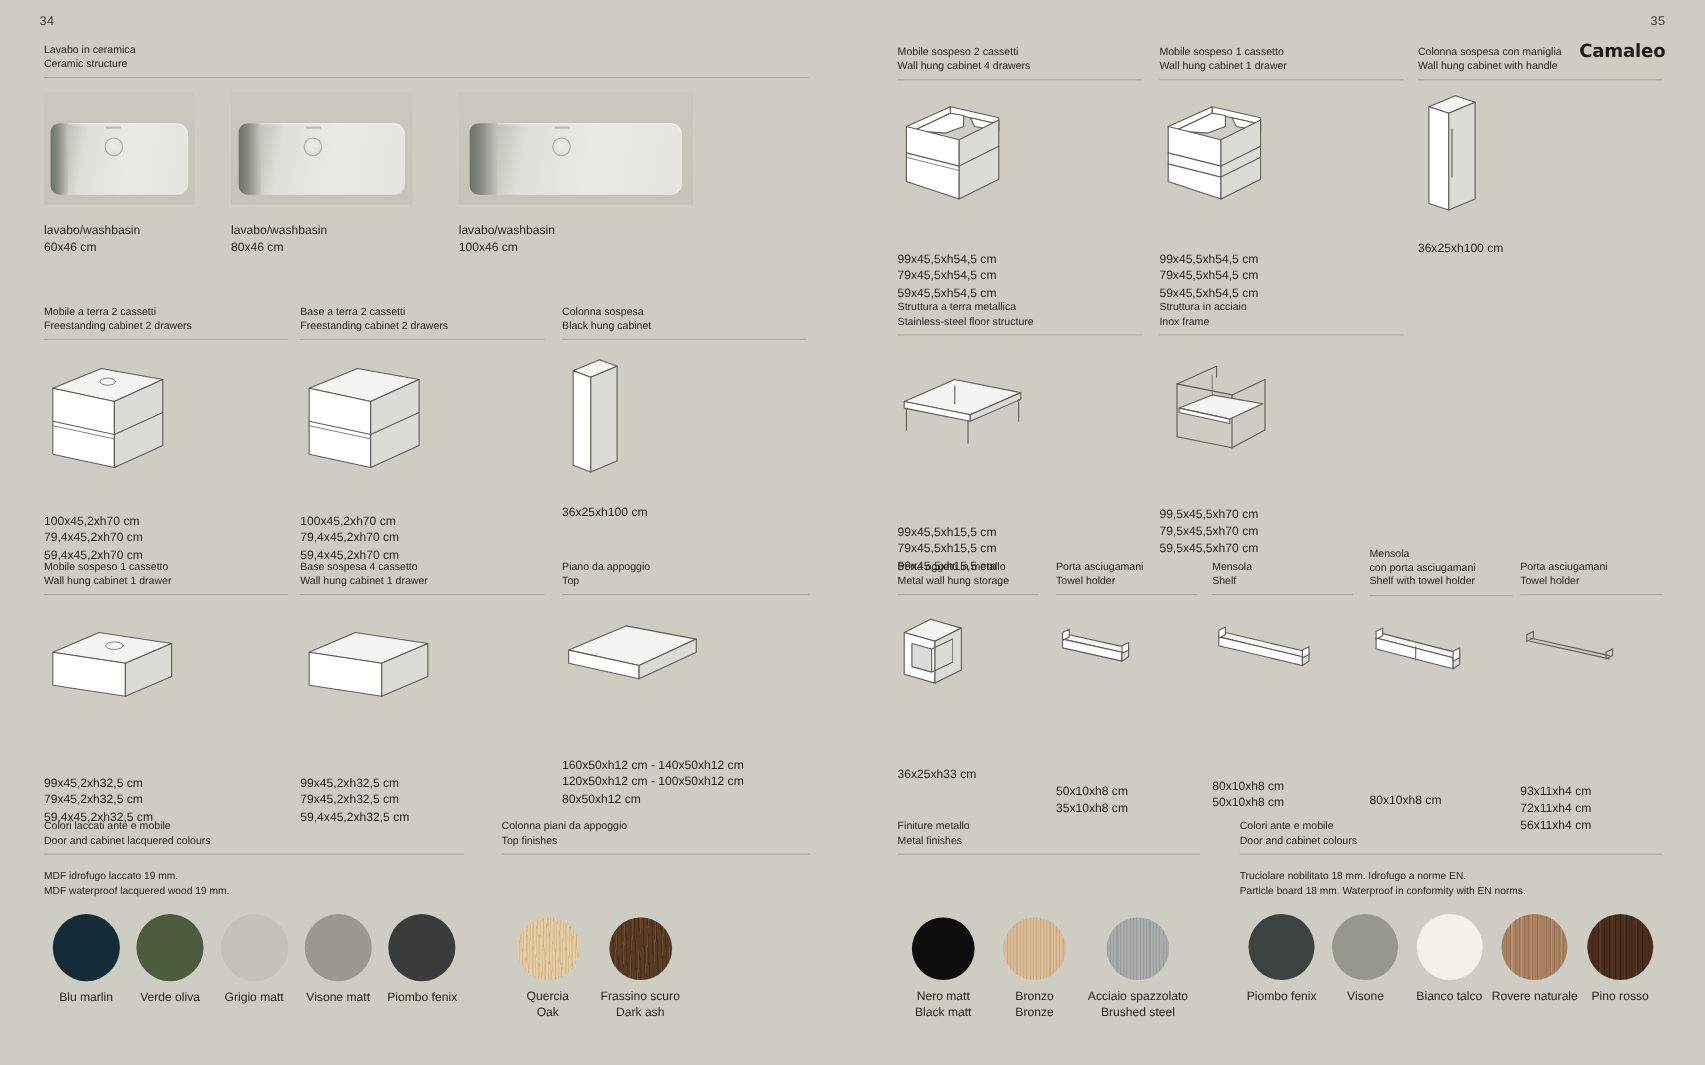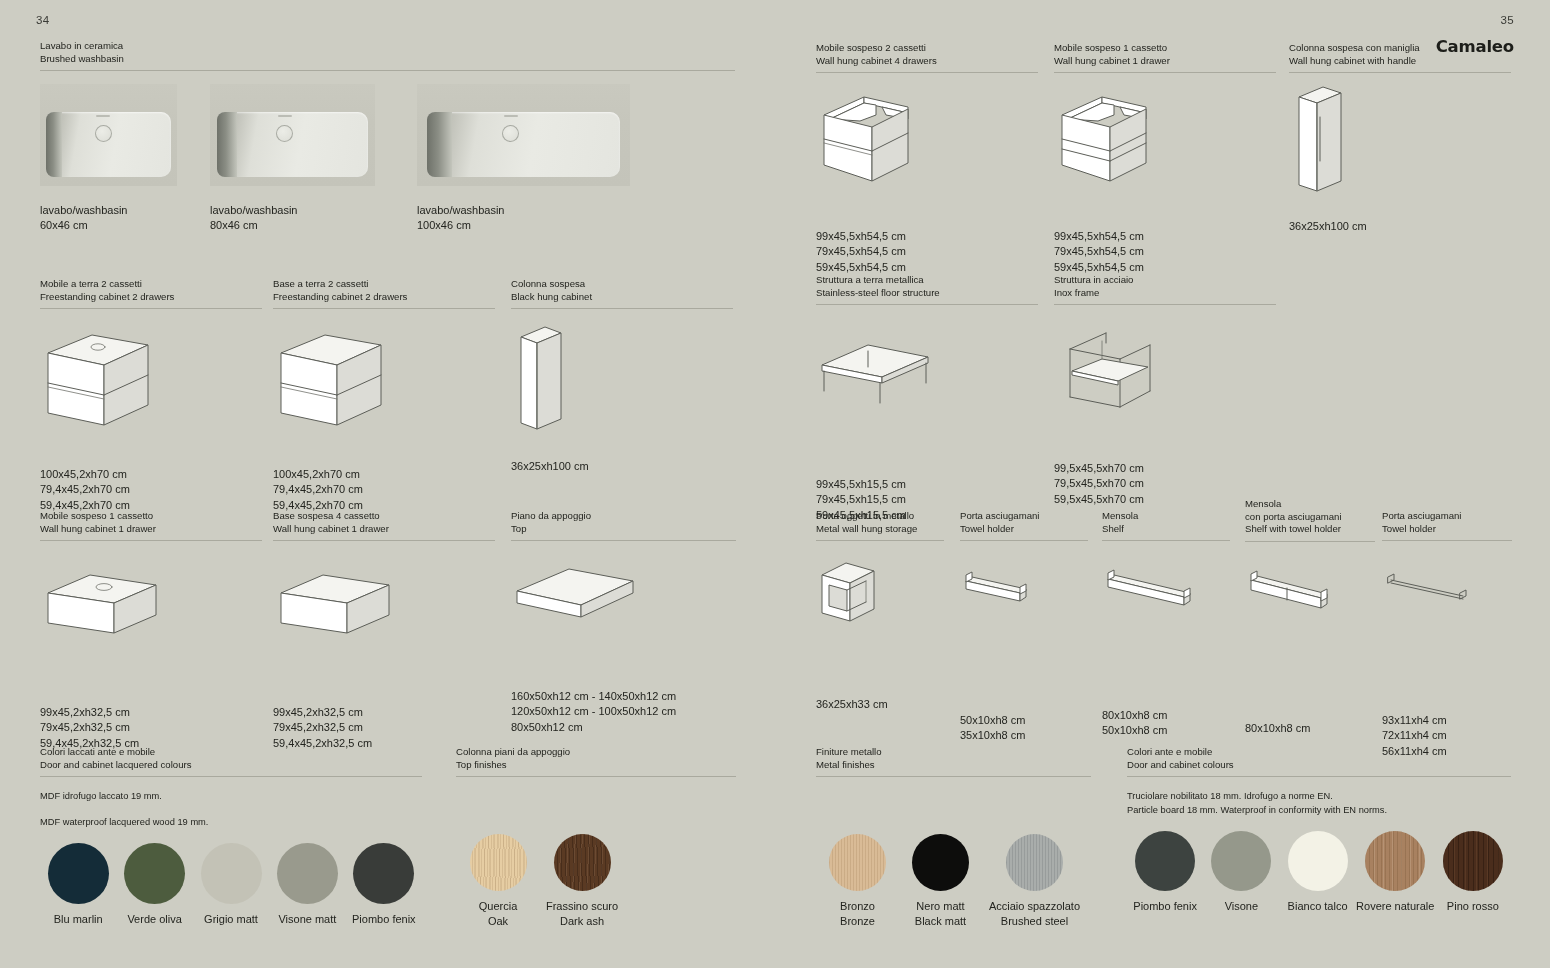--- a/index.html
+++ b/index.html
@@ -109,21 +109,21 @@
 </style>
 </head>
 <body>
 
 <div class="page page-left">
 
   <div class="folio folio-l">34</div>
 
   <div class="cell" style="left:40px; top:40px; width:320px;">
     <div class="cell-head">Lavabo in ceramica</div>
-    <div class="cell-head">Brushed washbasin</div>
+    <div class="cell-head">Ceramic structure</div>
     <div class="rule" style="width:695px;"></div>
   </div>
 
   <div class="cell" style="left:40px; top:84px;">
     <div class="art basin" style="width:137px;height:102px;">
       <div class="bowl"></div>
         <div class="tap"></div>
         <div class="drain"></div>
     </div>
     <div class="dims" style="margin-top:17px;">lavabo/washbasin
@@ -251,21 +251,21 @@
     <div class="dims" style="margin-top:46px;">160x50xh12 cm - 140x50xh12 cm
 120x50xh12 cm - 100x50xh12 cm
 80x50xh12 cm</div>
   </div>
 
   <div class="cell" style="left:40px; top:746px; width:382px;">
     <div class="fin-head">Colori laccati ante e mobile</div>
     <div class="fin-head">Door and cabinet lacquered colours</div>
     <div class="rule"></div>
     <div class="fin-note">MDF idrofugo laccato 19 mm.</div>
-    <div class="fin-note" style="margin-top:12px;">MDF waterproof lacquered wood 19 mm.</div>
+    <div class="fin-note" style="margin-top:0;">MDF waterproof lacquered wood 19 mm.</div>
     <div class="sw-row" style="margin-top:14px;">
       <div class="sw" style="width:82px;">
         <div class="disc" style="width:61px;height:61px;background:#142c38;"></div>
         <div class="cap">Blu marlin</div>
       </div>
       <div class="sw" style="width:82px;">
         <div class="disc" style="width:61px;height:61px;background:#4d5c3e;"></div>
         <div class="cap">Verde oliva</div>
       </div>
       <div class="sw" style="width:82px;">
@@ -499,28 +499,28 @@
 72x11xh4 cm
 56x11xh4 cm</div>
   </div>
 
   <div class="cell" style="left:41px; top:746px; width:275px;">
     <div class="fin-head">Finiture metallo</div>
     <div class="fin-head">Metal finishes</div>
     <div class="rule"></div>
     <div class="sw-row" style="margin-top:57px;">
       <div class="sw" style="width:83px;">
+        <div class="disc" style="width:57px;height:57px;background:#0d0d0c;"></div>
+        <div class="cap">Nero matt
+Black matt</div>
+      </div>
+      <div class="sw" style="width:83px;">
         <div class="disc grain-bronzo" style="width:57px;height:57px;background:#d9bb96;"></div>
         <div class="cap">Bronzo
 Bronze</div>
-      </div>
-      <div class="sw" style="width:83px;">
-        <div class="disc" style="width:57px;height:57px;background:#0d0d0c;"></div>
-        <div class="cap">Nero matt
-Black matt</div>
       </div>
       <div class="sw" style="width:105px;">
         <div class="disc grain-steel" style="width:57px;height:57px;background:#a9adab;"></div>
         <div class="cap">Acciaio spazzolato
 Brushed steel</div>
       </div>
     </div>
   </div>
 
   <div class="cell" style="left:352px; top:746px; width:384px;">

